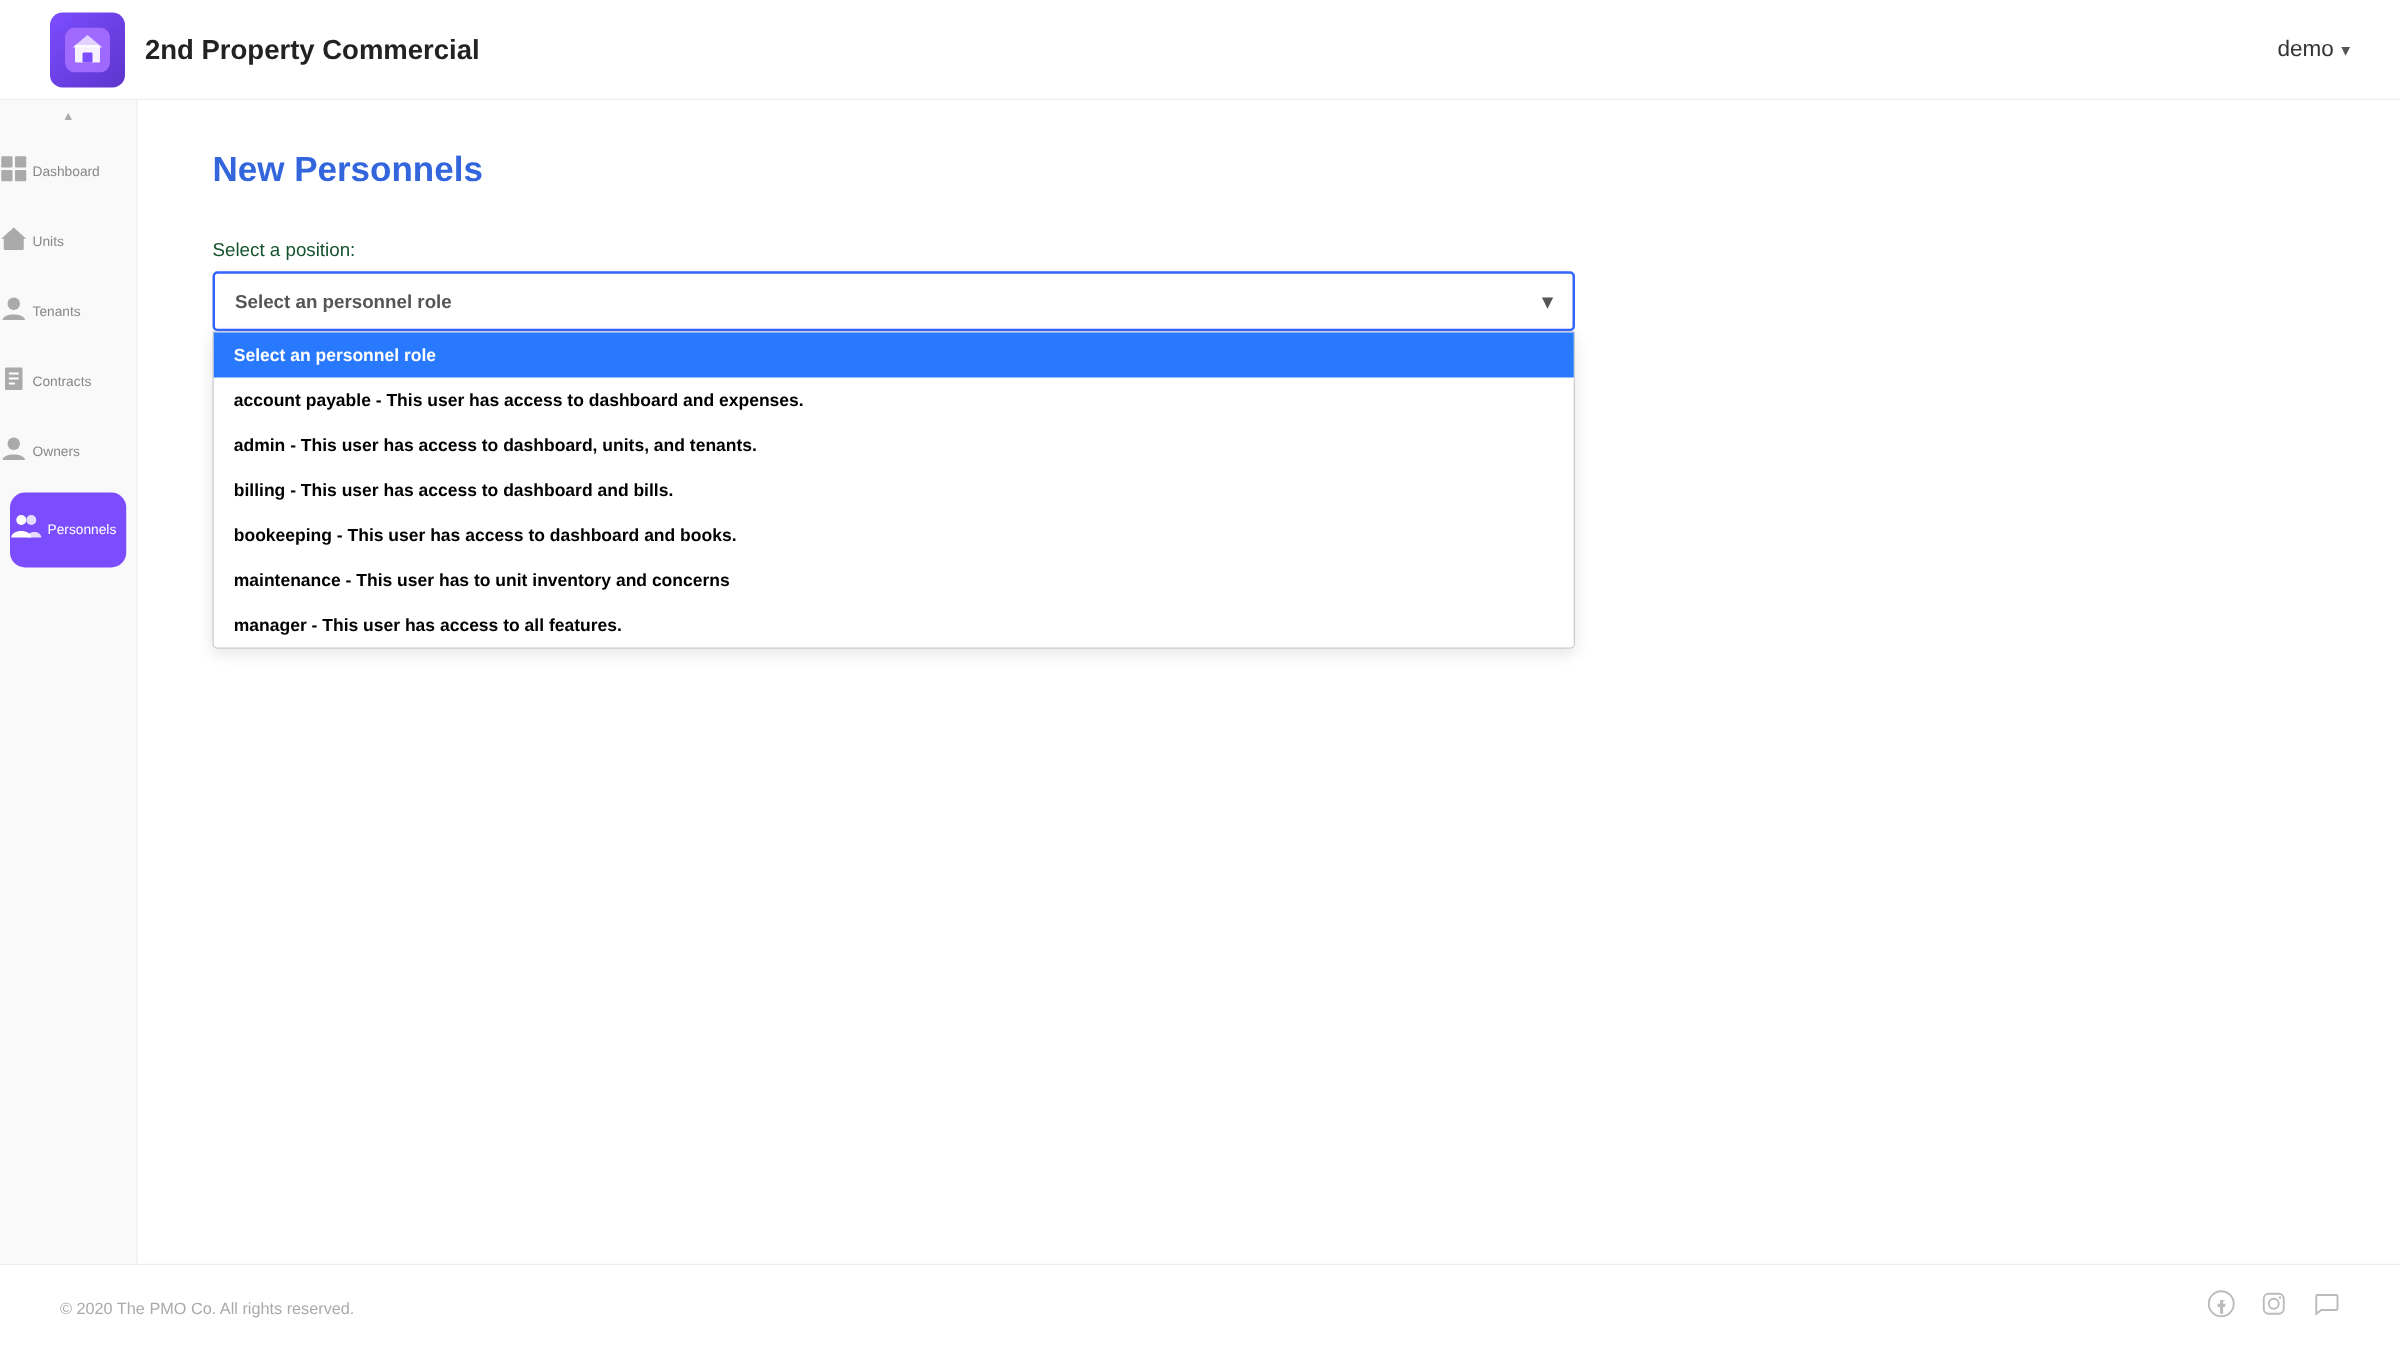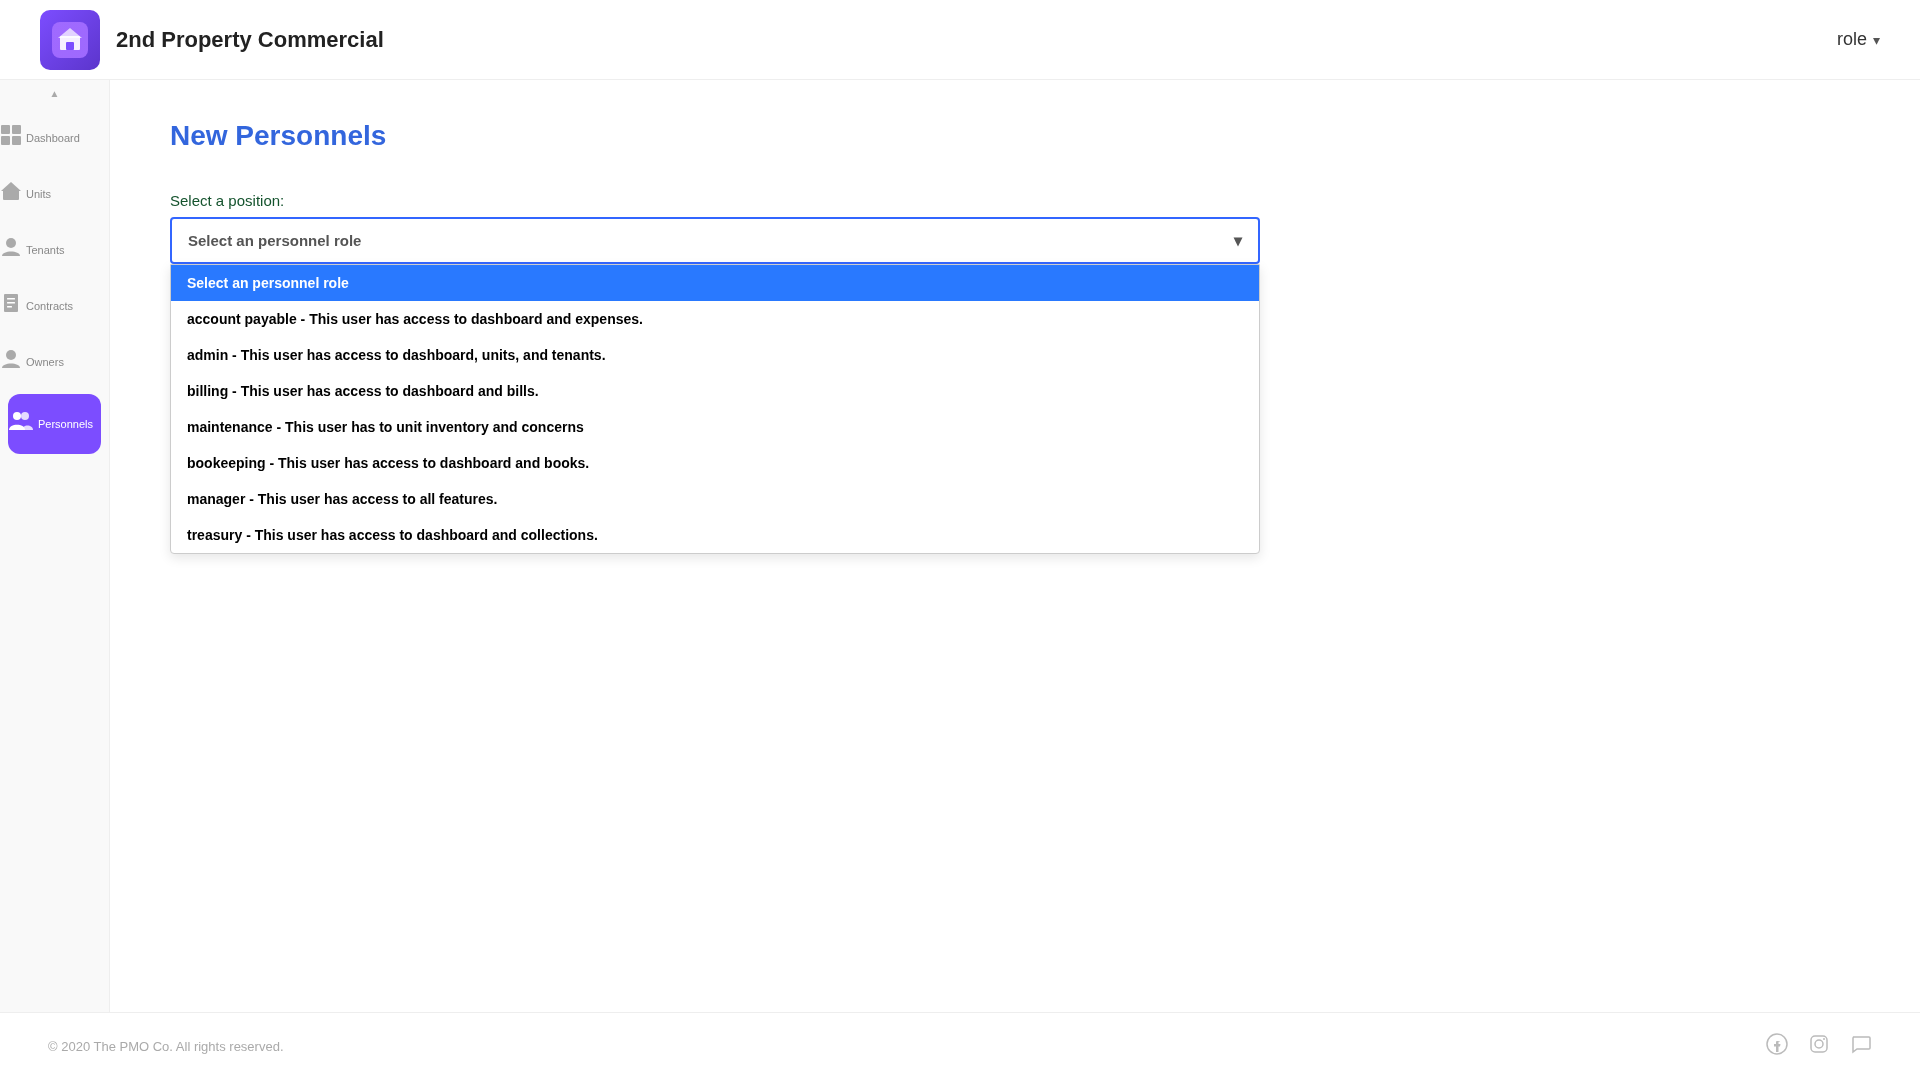--- a/index.html
+++ b/index.html
@@ -101,21 +101,21 @@
         </defs>
 
         <rect x="8" y="14" width="20" height="14" rx="1" fill="white" opacity="0.9"></rect>
         <polygon points="18,6 6,16 30,16" fill="white" opacity="0.7"></polygon>
         <rect x="14" y="20" width="8" height="8" rx="1" fill="#7c4dff"></rect>
       </svg>
     </div>
     <span class="app-title">2nd Property Commercial</span>
   </div>
   <div class="header-right">
-    <span>role</span>
+    <span>demo</span>
     <span class="chevron">▾</span>
   </div>
 </div>
 
 <div class="layout">
 
   <div class="sidebar">
     <div class="scroll-indicator">▲</div>
 
     <div class="sidebar-item" style="margin-top:20px;">
@@ -197,24 +197,23 @@
           <span>Select an personnel role</span>
           <span class="caret">▾</span>
         </div>
 
         <div class="dropdown-list">
 
         <div class="dropdown-option selected">Select an personnel role</div>
             <div class="dropdown-option">account payable - This user has access to dashboard and expenses.</div>
             <div class="dropdown-option">admin - This user has access to dashboard, units, and tenants.</div>
             <div class="dropdown-option">billing - This user has access to dashboard and bills.</div>
+            <div class="dropdown-option">bookeeping - This user has access to dashboard and books.</div>
             <div class="dropdown-option">maintenance - This user has to unit inventory and concerns</div>
-            <div class="dropdown-option">bookeeping - This user has access to dashboard and books.</div>
             <div class="dropdown-option">manager - This user has access to all features.</div>
-            <div class="dropdown-option">treasury - This user has access to dashboard and collections.</div>
           </div>
       </div>
     </div>
 
     <div style="height: 200px;"></div>
   </div>
 </div>
 
 <div class="footer">
   <span>© 2020 The PMO Co. All rights reserved.</span>

